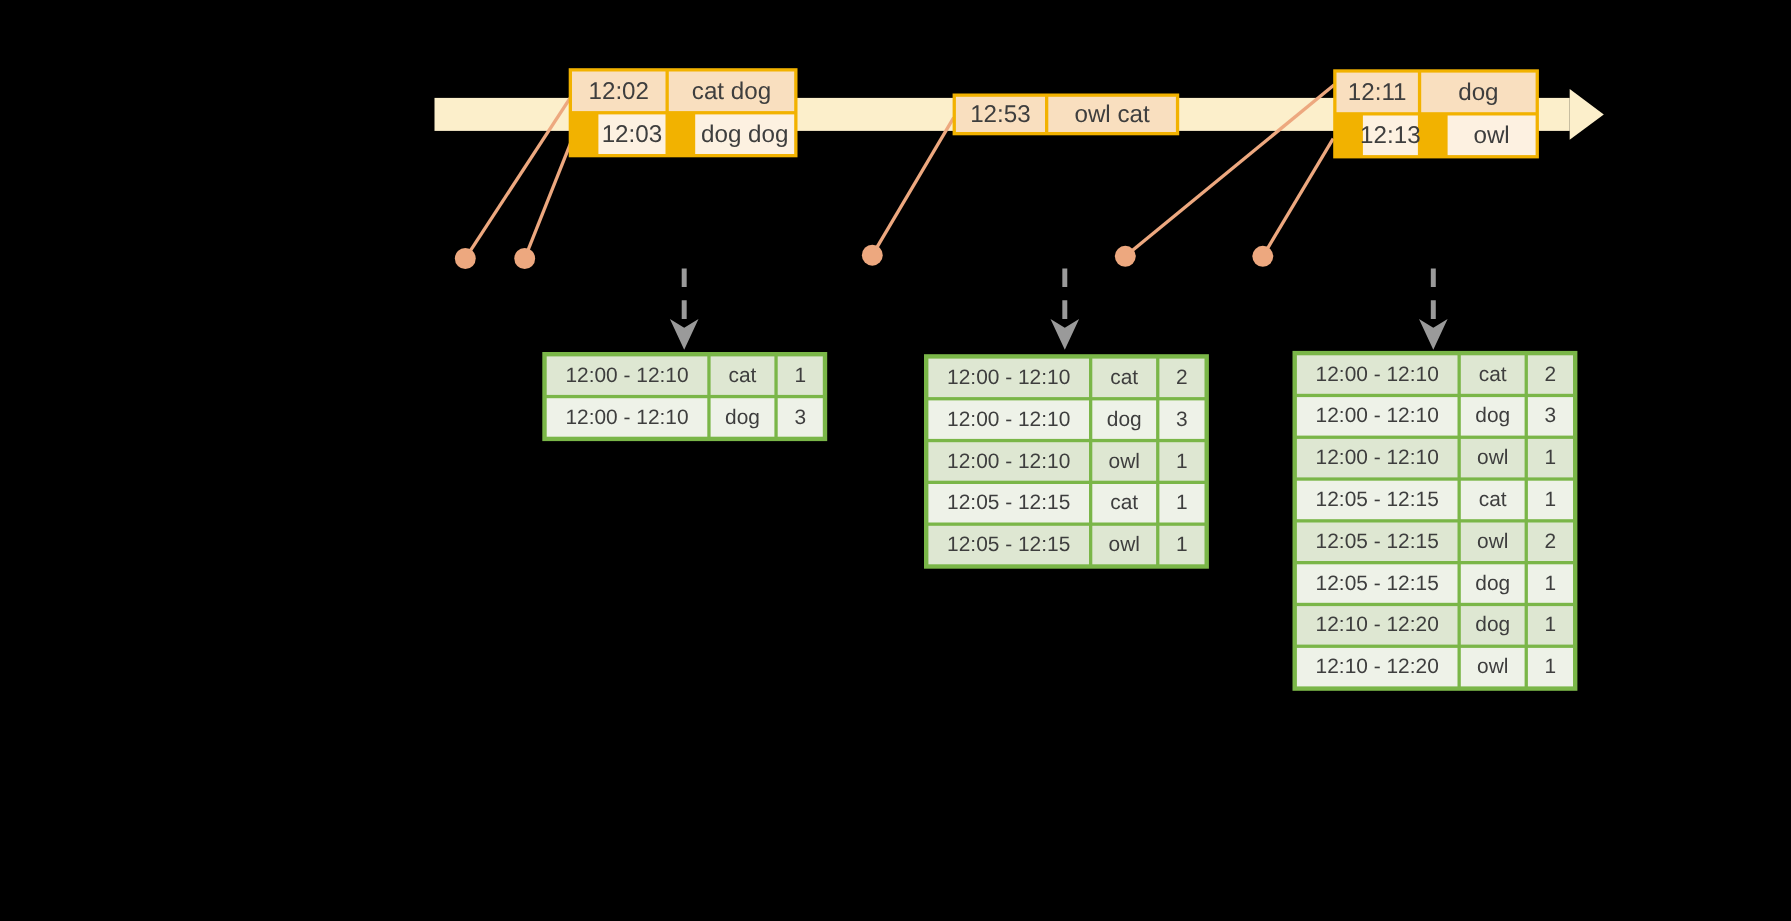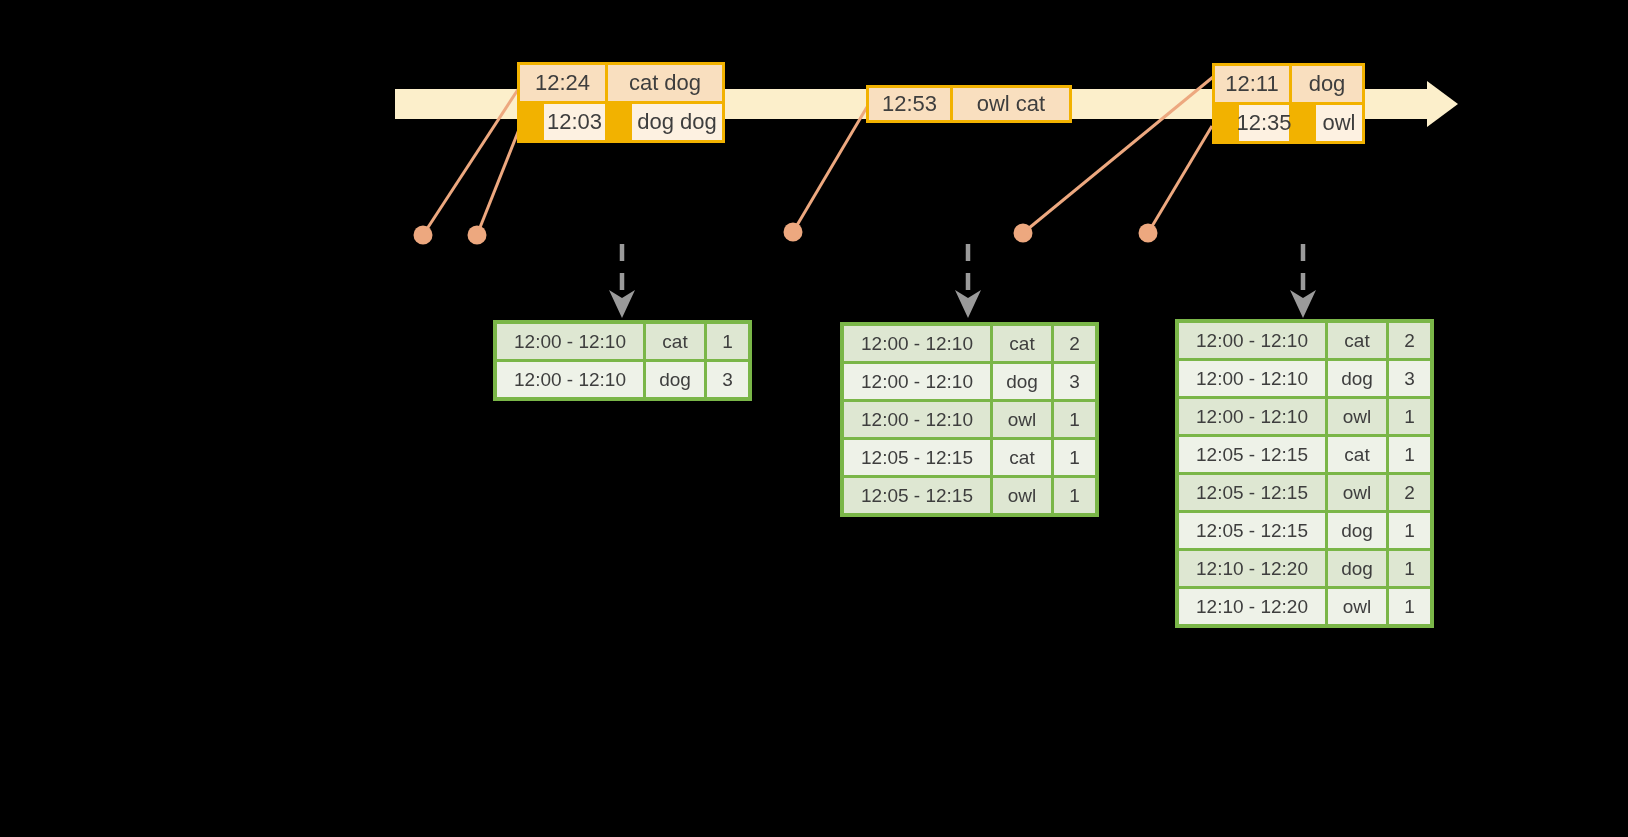--- a/index.html
+++ b/index.html
@@ -53,21 +53,21 @@
   }
   .result-cell{
     display:flex;align-items:center;justify-content:center;
     font-size:19px;color:var(--text);
   }
   .result-cell.dark{background:var(--result-row-dark);}
   .result-cell.light{background:var(--result-row-light);}
 
   #et0{left:517px;top:62px;width:208px;}
   #et1{left:866px;top:85px;width:206px;grid-template-columns:81px 1fr;}
-  #et2{left:1212px;top:63px;width:153px;grid-template-columns:74px 1fr;}
+  #et2{left:1212px;top:63px;width:187px;grid-template-columns:74px 1fr;}
   #rt0{left:493px;top:320px;width:259px;}
   #rt1{left:840px;top:322px;width:259px;}
   #rt2{left:1175px;top:319px;width:259px;}
 </style>
 </head>
 <body>
 
 <div class="canvas">
 
   <div class="band"></div>
@@ -94,33 +94,33 @@
       <line class="trig" x1="968" y1="244" x2="968" y2="297"></line>
       <polygon class="trig-head" points="955,290 968,318 981,290 968,298"></polygon>
     </g>
     <g>
       <line class="trig" x1="1303" y1="244" x2="1303" y2="297"></line>
       <polygon class="trig-head" points="1290,290 1303,318 1316,290 1303,298"></polygon>
     </g>
   </svg>
 
   <div class="event-table" id="et0">
-      <div class="event-cell dark">12:24</div>
+      <div class="event-cell dark">12:02</div>
       <div class="event-cell dark">cat dog</div>
       <div class="event-cell light">12:03</div>
       <div class="event-cell light">dog dog</div>
     </div>
   <div class="event-table single" id="et1">
       <div class="event-cell dark">12:53</div>
       <div class="event-cell dark">owl cat</div>
     </div>
   <div class="event-table" id="et2">
       <div class="event-cell dark">12:11</div>
       <div class="event-cell dark">dog</div>
-      <div class="event-cell light">12:35</div>
+      <div class="event-cell light">12:13</div>
       <div class="event-cell light">owl</div>
     </div>
 
   <div class="result-table" id="rt0">
       <div class="result-cell dark">12:00 - 12:10</div>
       <div class="result-cell dark">cat</div>
       <div class="result-cell dark">1</div>
       <div class="result-cell light">12:00 - 12:10</div>
       <div class="result-cell light">dog</div>
       <div class="result-cell light">3</div>

